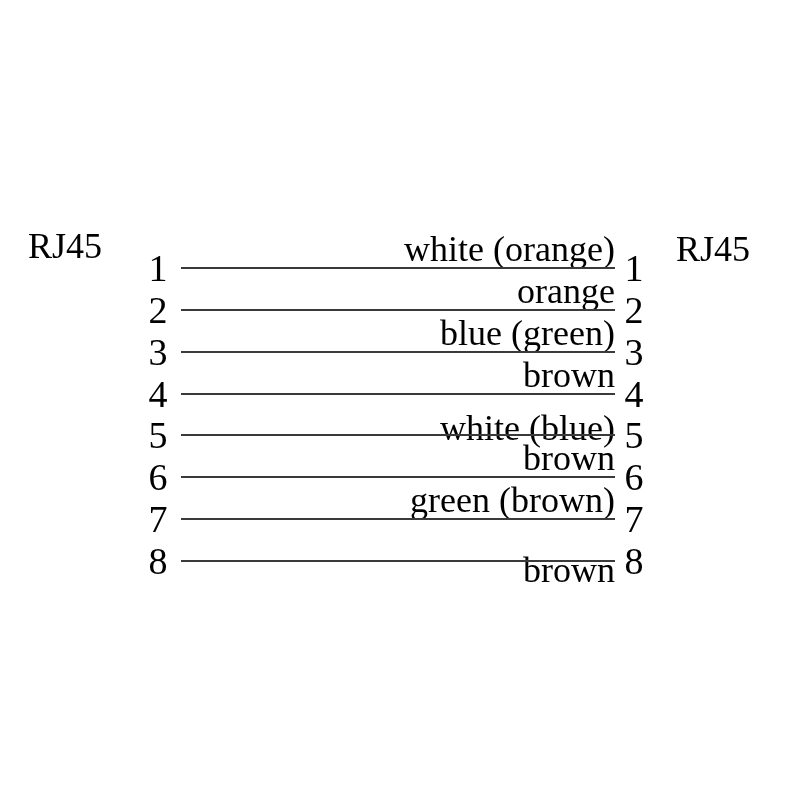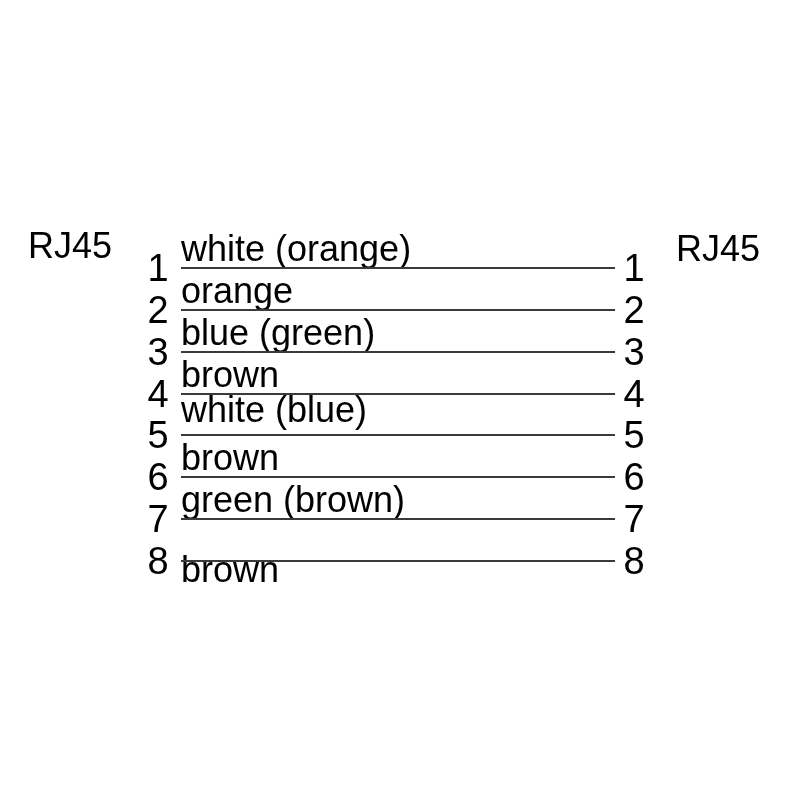--- a/index.html
+++ b/index.html
@@ -11,20 +11,21 @@
     height: 800px;
     background: var(--bg-color, #ffffff);
     font-family: "Liberation Sans", "DejaVu Sans", sans-serif;
   }
   #diagram {
     position: relative;
     width: 800px;
     height: 800px;
     overflow: hidden;
     background: var(--bg-color, #ffffff);
+    font-family: Liberation Serif, serif;
   }
   .connector-label {
     position: absolute;
     font-size: 36px;
     line-height: 36px;
     color: var(--text-color, #000000);
     white-space: nowrap;
   }
   .connector-left  { left: 28px;  top: 228px; }
   .connector-right { left: 676px; top: 231px; }
@@ -44,21 +45,21 @@
     line-height: 38px;
     color: var(--text-color, #000000);
   }
   .pin-left  { left: 126px; }
   .pin-right { left: 602px; }
 
   .wire-label {
     position: absolute;
     left: 181px;
     width: 434px;
-    text-align: left;
+    text-align: right;
     font-size: 36px;
     line-height: 36px;
     color: var(--text-color, #000000);
     white-space: nowrap;
   }
 </style>
 </head>
 <body>
 
 <div id="diagram">
@@ -88,21 +89,21 @@
 
   <div class="wire">
     <div class="pin pin-left" style="top: 375px;">4</div>
     <div class="wire-label" style="top: 357px;">brown</div>
     <div class="wire-line" style="top: 393px;"></div>
     <div class="pin pin-right" style="top: 375px;">4</div>
   </div>
 
   <div class="wire">
     <div class="pin pin-left" style="top: 416px;">5</div>
-    <div class="wire-label" style="top: 392px;">white (blue)</div>
+    <div class="wire-label" style="top: 410px;">white (blue)</div>
     <div class="wire-line" style="top: 434px;"></div>
     <div class="pin pin-right" style="top: 416px;">5</div>
   </div>
 
   <div class="wire">
     <div class="pin pin-left" style="top: 458px;">6</div>
     <div class="wire-label" style="top: 440px;">brown</div>
     <div class="wire-line" style="top: 476px;"></div>
     <div class="pin pin-right" style="top: 458px;">6</div>
   </div>

